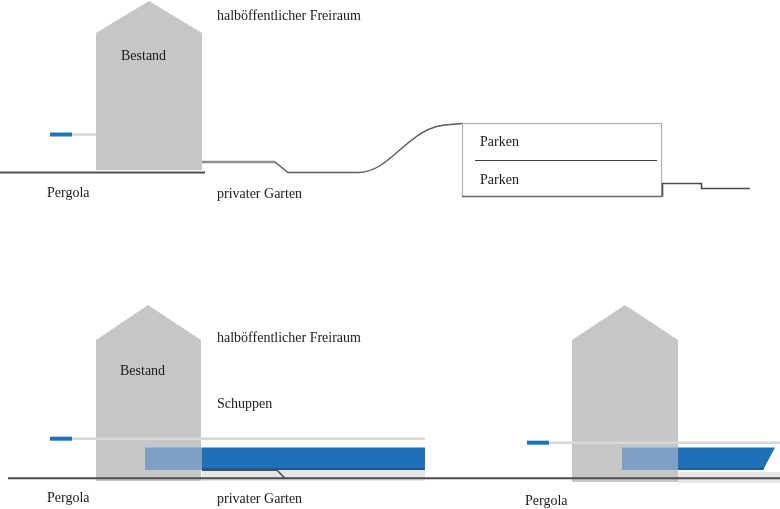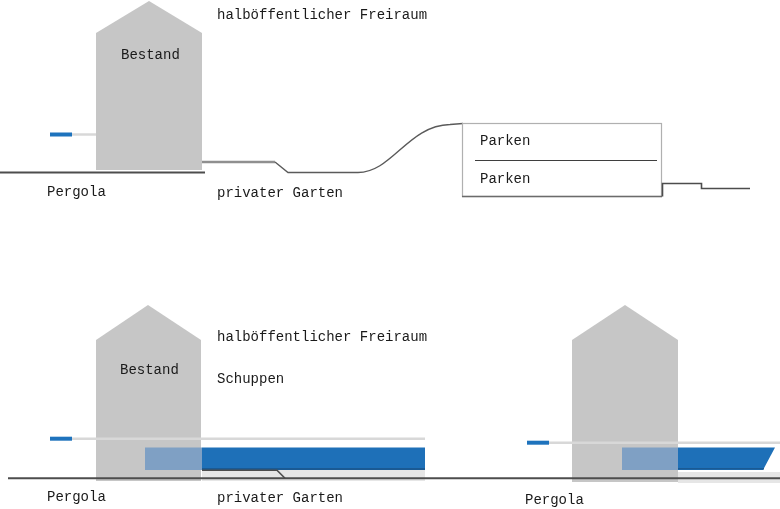--- a/index.html
+++ b/index.html
@@ -1,20 +1,20 @@
 <!DOCTYPE html>
 <html style="--house-gray: #c6c6c6; --shed-blue: #1e70b8; --shed-blue-overlap: #7fa0c4; --shed-blue-dark: #1a5a94; --pergola-blue: #1e73bd; --pergola-line: #d8d8d8; --terrace-line: #8f8f8f; --slope-line: #5a5a5a; --ground-line: #4d4d4d; --box-border: #b0b0b0; --box-bottom: #6b6b6b; --divider-line: #3f3f3f; --ground-fill: #e6e6e6; --text-color: #1a1a1a;"><head>
 <meta charset="utf-8">
 <style>
   html,body{margin:0;padding:0;background:#ffffff;}
   #canvas{
     position:relative;
     width:780px;height:509px;
     background:#ffffff;
-    font-family:Liberation Mono, monospace;
+    font-family:Liberation Serif, serif;
     overflow:hidden;
   }
   #drawing{position:absolute;left:0;top:0;}
   .label{
     position:absolute;
     font-size:14px;
     line-height:1.1;
     color:var(--text-color,#1a1a1a);
     white-space:nowrap;
   }
@@ -89,20 +89,20 @@
   <div class="label" style="left:480px;top:172px">Parken</div>
 
   <div class="label" style="left:47px;top:185px">Pergola</div>
 
   <div class="label" style="left:217px;top:186px">privater Garten</div>
 
   <div class="label" style="left:217px;top:330px">halböffentlicher Freiraum</div>
 
   <div class="label" style="left:120px;top:363px">Bestand</div>
 
-  <div class="label" style="left:217px;top:372px">Schuppen</div>
+  <div class="label" style="left:217px;top:396px">Schuppen</div>
 
   <div class="label" style="left:47px;top:490px">Pergola</div>
 
   <div class="label" style="left:217px;top:491px">privater Garten</div>
 
   <div class="label" style="left:525px;top:493px">Pergola</div>
 </div>
 
 </body></html>

